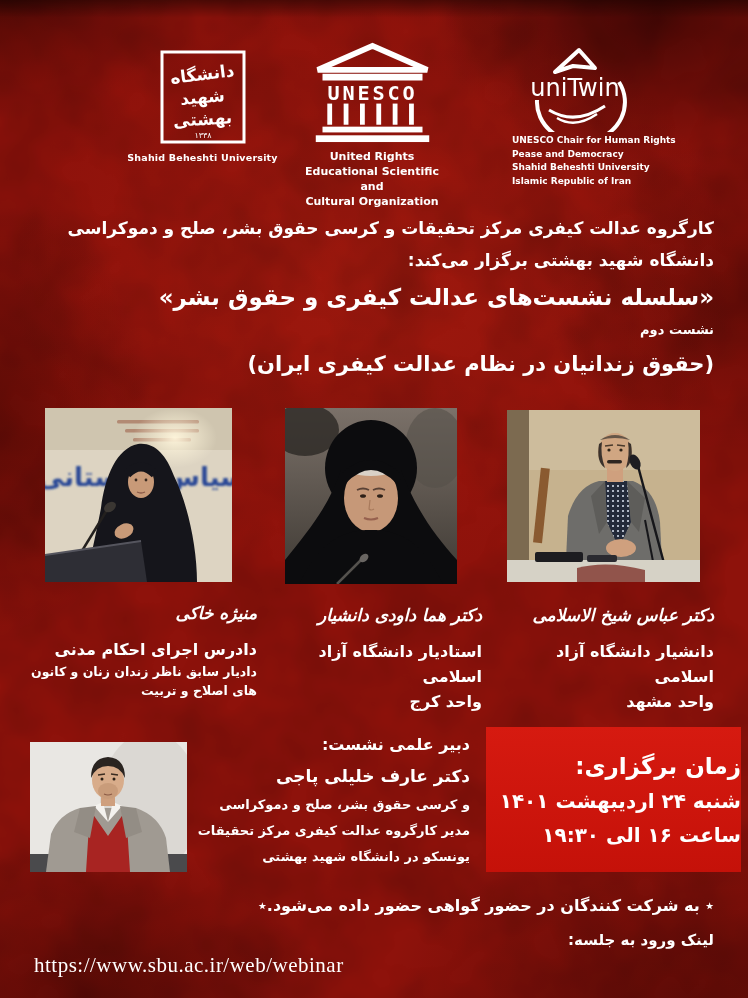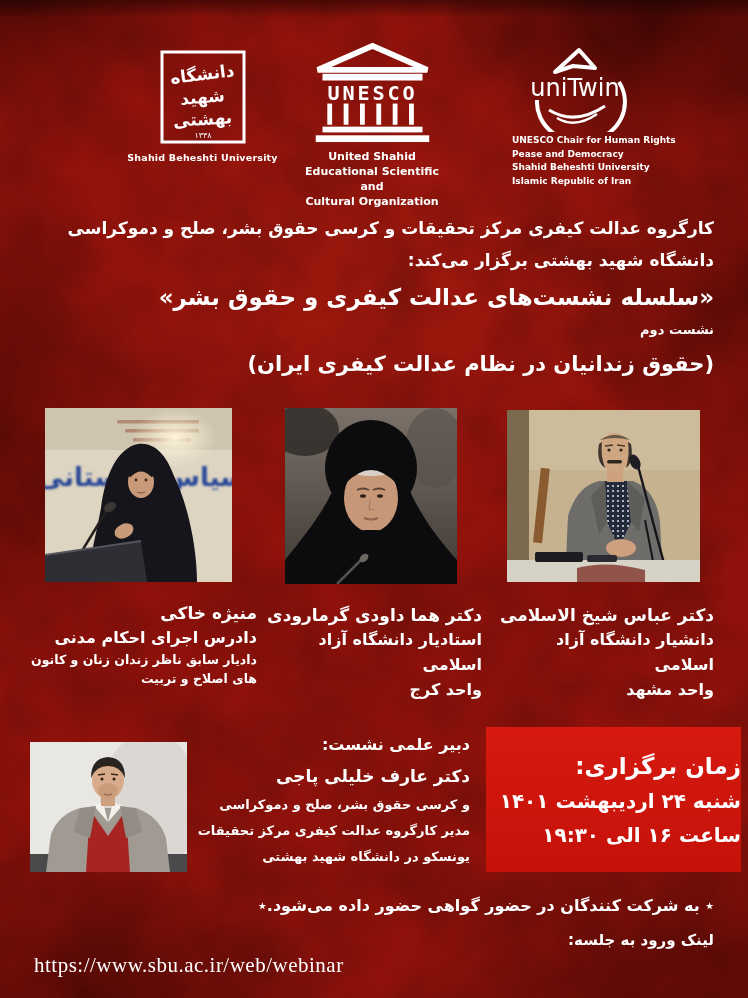--- a/index.html
+++ b/index.html
@@ -27,21 +27,21 @@
   .unitwin-caption div{font-size:9px;font-weight:bold;line-height:1.5;text-align:left;}
 
   
   .intro{left:34px;top:212px;width:680px;font-size:17px;font-weight:bold;line-height:1.9;}
   .series-title{left:34px;top:284px;width:680px;font-size:23px;font-weight:bold;}
   .session-no{left:34px;top:322px;width:680px;font-size:13px;font-weight:bold;}
   .topic{left:34px;top:352px;width:680px;font-size:21px;font-weight:bold;}
 
   
   .speaker-col{font-weight:bold;line-height:1.55;}
-  .speaker-name{font-size:17px;margin-bottom:0;}
+  .speaker-name{font-size:17px;margin-bottom:12px;font-style:italic;}
   .speaker-line{font-size:16px;}
   .speaker-col.first .speaker-line.small{font-size:12.5px;line-height:1.5;}
 
   
   .sec-heading{font-size:16px;font-weight:bold;}
   .sec-name{font-size:17px;font-weight:bold;margin-top:12px;}
   .sec-line{font-size:13px;font-weight:bold;margin-top:11px;}
 
   
   .schedule-box{
@@ -88,21 +88,21 @@
       <rect x="35" y="64" width="5" height="22"></rect>
       <rect x="52" y="64" width="5" height="22"></rect>
       <rect x="69" y="64" width="5" height="22"></rect>
       <rect x="86" y="64" width="5" height="22"></rect>
       <rect x="103" y="64" width="5" height="22"></rect>
       <rect x="13" y="88" width="104" height="6"></rect>
       <rect x="6" y="97" width="118" height="7"></rect>
     </g>
   </svg>
   <div class="abs unesco-caption" style="left:292px;top:150px;width:160px;">
-    <div>United Shahid</div>
+    <div>United Rights</div>
     <div>Educational Scientific and</div>
     <div>Cultural Organization</div>
   </div>
 
   <svg class="abs" style="left:503px;top:44px;" width="140" height="88" viewBox="0 0 140 88">
     <path d="M34,56 a44,40 0 1,0 82,-18" fill="none" stroke="#fff" stroke-width="4"></path>
     <path d="M46,66 Q72,82 102,62" fill="none" stroke="#fff" stroke-width="3"></path>
     <path d="M54,74 Q72,85 94,70" fill="none" stroke="#fff" stroke-width="2.5"></path>
     <path d="M52,28 L76,6 L92,24 L70,22 Z" fill="none" stroke="#fff" stroke-width="4" stroke-linejoin="round"></path>
     <text x="72" y="52" text-anchor="middle" font-size="24" fill="#fff">uniTwin</text>
@@ -227,21 +227,21 @@
     <path d="M70,158 Q100,150 138,160 L138,172 L70,172 Z" fill="#7a2a22" opacity=".75"></path>
   </svg>
 
   <div class="abs fa speaker-col first" style="left:22px;top:600px;width:235px;">
     <div class="speaker-name">منیژه خاکی</div>
     <div class="speaker-line">دادرس اجرای احکام مدنی</div>
     <div class="speaker-line small">دادیار سابق ناظر زندان زنان و کانون</div>
     <div class="speaker-line small">های اصلاح و تربیت</div>
   </div>
   <div class="abs fa speaker-col" style="left:262px;top:602px;width:220px;">
-    <div class="speaker-name">دکتر هما داودی گرمارودی</div>
+    <div class="speaker-name">دکتر هما داودی دانشیار</div>
     <div class="speaker-line">استادیار دانشگاه آزاد اسلامی</div>
     <div class="speaker-line">واحد کرج</div>
   </div>
   <div class="abs fa speaker-col" style="left:494px;top:602px;width:220px;">
     <div class="speaker-name">دکتر عباس شیخ الاسلامی</div>
     <div class="speaker-line">دانشیار دانشگاه آزاد اسلامی</div>
     <div class="speaker-line">واحد مشهد</div>
   </div>
 
   <svg class="abs" style="left:30px;top:742px;" width="157" height="130" viewBox="0 0 157 130">

